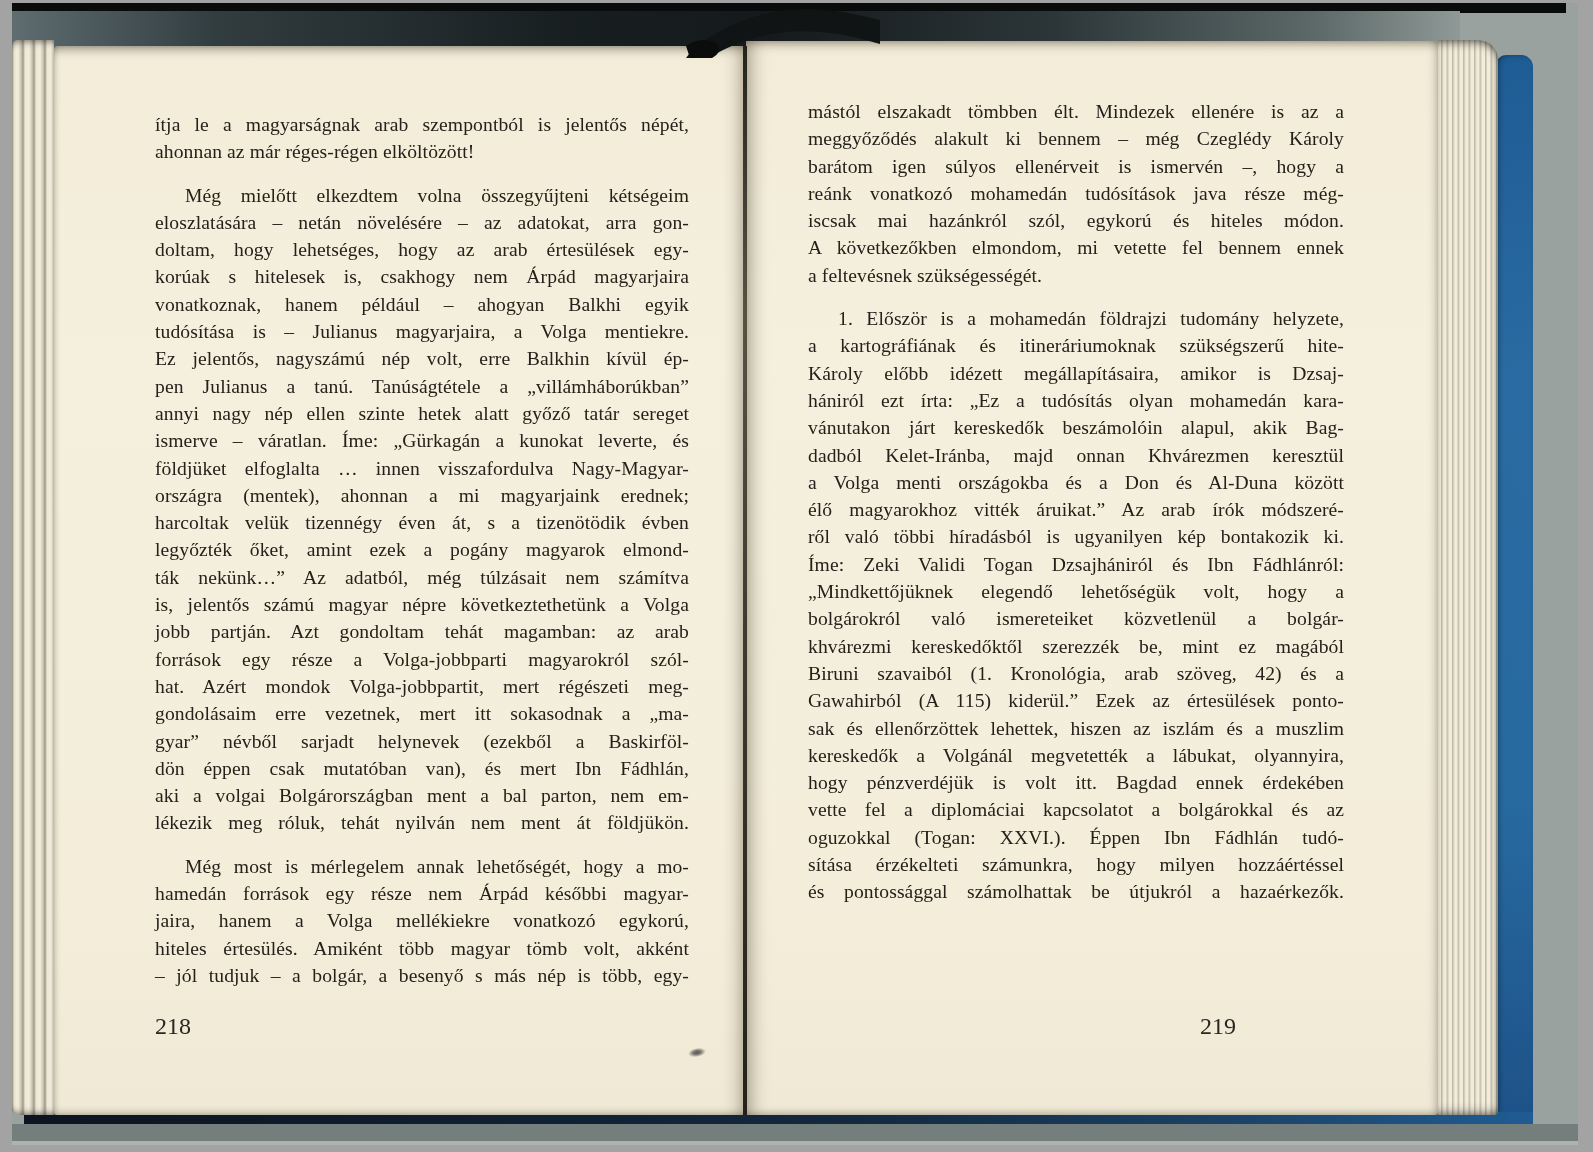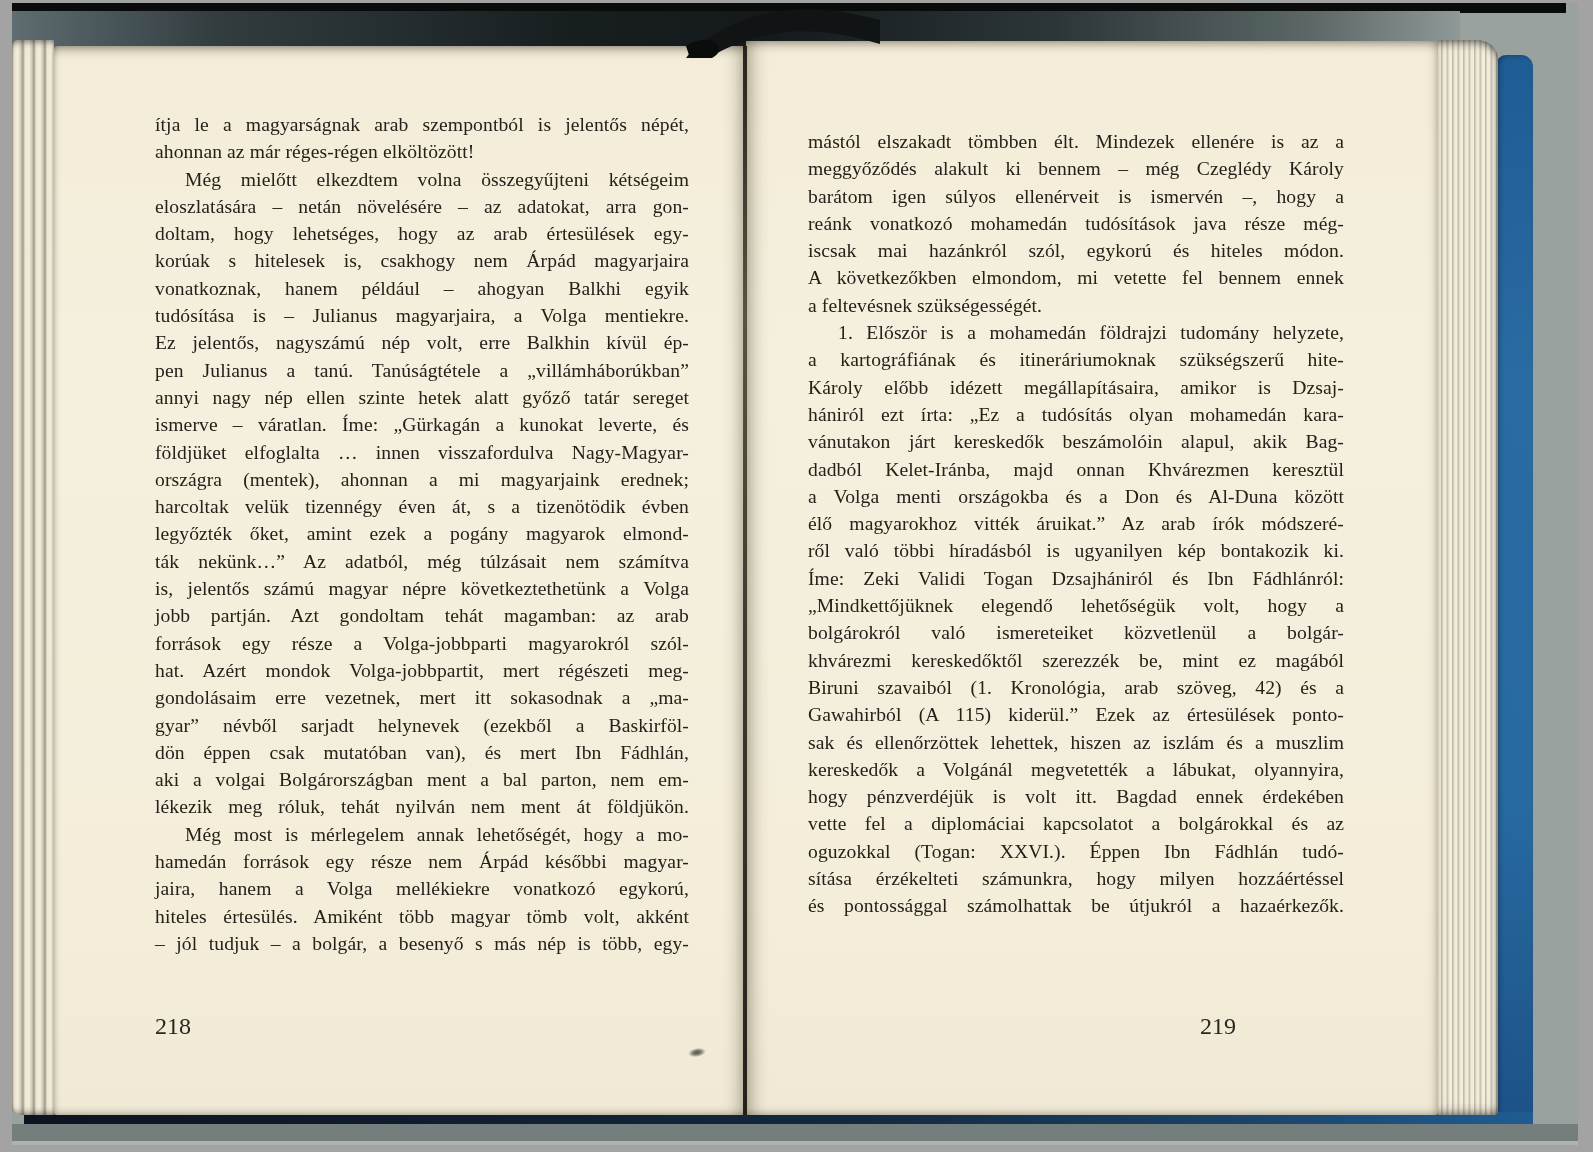--- a/index.html
+++ b/index.html
@@ -55,24 +55,24 @@
                inset 0 -7px 9px -7px rgba(60,55,40,.4);
   }
   .gutter{
     left:743px;top:46px;width:4px;height:1069px;z-index:4;
     background:linear-gradient(180deg,rgba(25,25,18,.92) 0%,rgba(45,42,30,.7) 25%,rgba(30,28,20,.8) 55%,rgba(20,19,12,.9) 100%);
   }
   .ribbon{left:684px;top:2px;z-index:5;}
   
   .textcol{z-index:6;color:#25211a;font-size:19.6px;line-height:27.3px;letter-spacing:.1px;}
   .textcol-left{left:155px;top:111px;width:534px;}
-  .textcol-right{left:808px;top:128px;width:536px;}
+  .textcol-right{left:808px;top:98px;width:536px;}
   .text-line{text-align:justify;text-align-last:justify;white-space:normal;}
   .text-line.nj{text-align-last:left;}
-  .text-line.ind{text-indent:30px;}
+  .text-line.ind{text-indent:30px;margin-top:16px;}
   .pagenum{z-index:6;color:#2a2620;font-size:24px;margin-top:41px;}
   .pagenum-left{left:155px;top:972px;}
   .pagenum-right{left:1200px;top:972px;width:150px;}
   .smudge{
     left:688px;top:1048px;width:18px;height:9px;z-index:6;transform:rotate(-10deg);
     background:radial-gradient(ellipse at center,rgba(40,40,40,.75) 0%,rgba(40,40,40,.6) 30%,transparent 70%);
   }
 </style>
 </head>
 <body>

